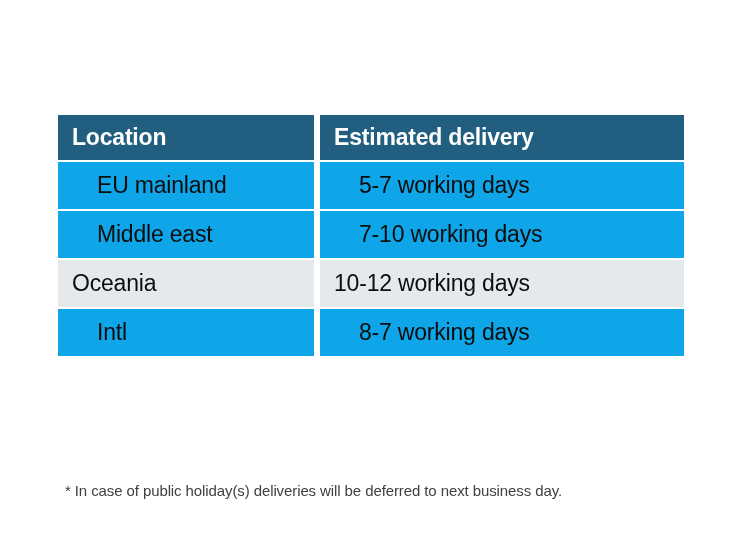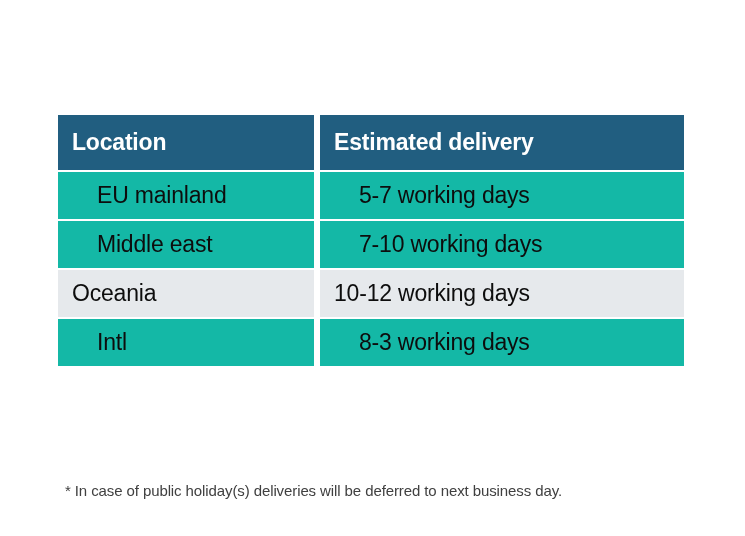--- a/index.html
+++ b/index.html
@@ -48,37 +48,37 @@
   }
   .col-location { width: 256px; }
   .col-delivery { width: 364px; }
 
   .delivery-table thead th {
     background: #215E80;
     color: #ffffff;
     font-size: 23px;
     font-weight: bold;
     text-align: left;
-    height: 55px;
+    height: 45px;
     vertical-align: middle;
     padding-left: 14px;
     letter-spacing: -0.2px;
     white-space: nowrap;
   }
   .delivery-table tbody td {
     height: 47px;
     vertical-align: middle;
     padding-left: 14px;
     font-size: 23px;
     font-weight: normal;
     color: #0d0d0d;
     letter-spacing: -0.2px;
     white-space: nowrap;
   }
-  tr.row-odd td { background: #14b8a6; padding-left: 39px; }
+  tr.row-odd td { background: #0ea5e9; padding-left: 39px; }
   tr.row-even td { background: #E6E9EC; }
 
   .footnote {
     position: absolute;
     left: 65px;
     top: 481px;
     font-size: 15px;
     color: #404040;
     line-height: 20px;
     letter-spacing: -0.1px;
@@ -110,20 +110,20 @@
       <tr class="row-odd">
         <td>Middle east</td>
         <td>7-10 working days</td>
       </tr>
       <tr class="row-even">
         <td>Oceania</td>
         <td>10-12 working days</td>
       </tr>
       <tr class="row-odd">
         <td>Intl</td>
-        <td>8-3 working days</td>
+        <td>8-7 working days</td>
       </tr>
     </tbody>
   </table>
 
   <div class="footnote">* In case of public holiday(s) deliveries will be deferred to next business day.</div>
 
 </div>
 
 </body></html>

